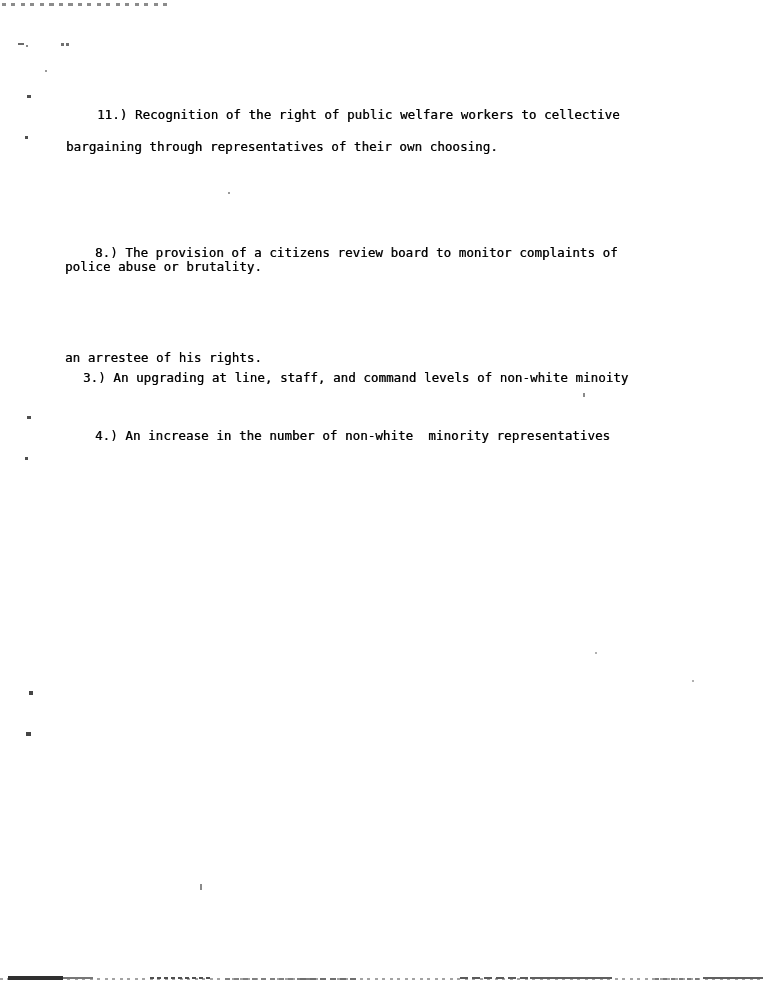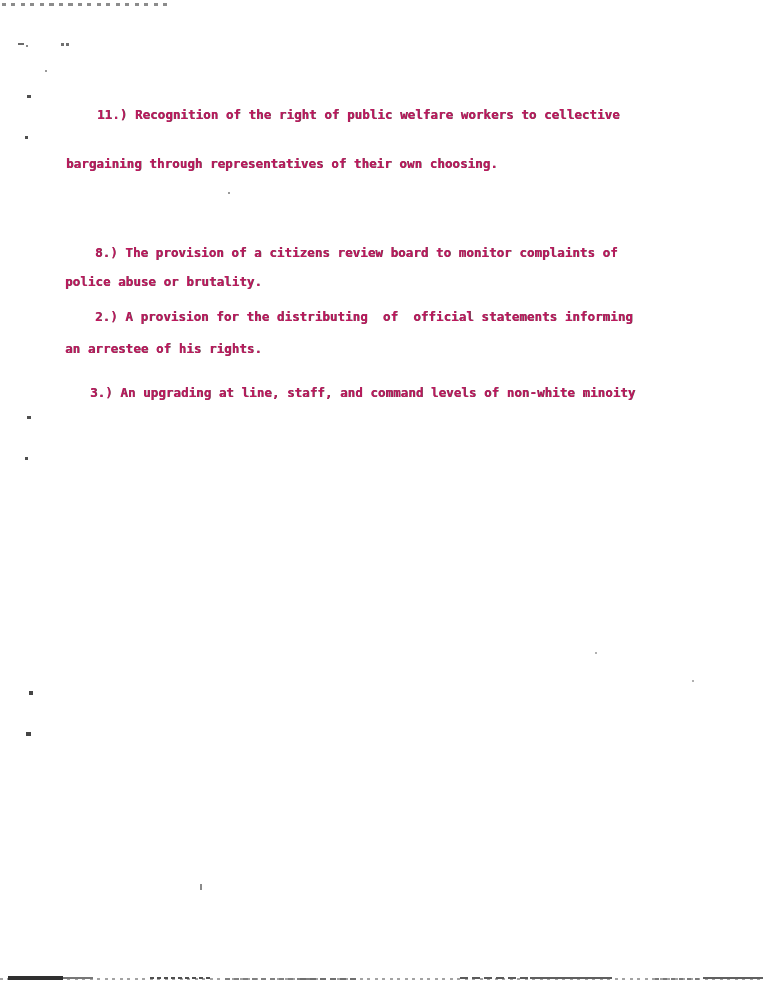--- a/index.html
+++ b/index.html
@@ -13,24 +13,23 @@
     height: 988px;
     background: #ffffff;
     overflow: hidden;
     font-family: "DejaVu Sans Mono", "Liberation Mono", monospace;
   }
   .line {
     position: absolute;
     white-space: pre;
     font-size: 12.5px;
     line-height: 15px;
-    color: #be185d;
+    color: #000000;
     text-shadow: 0.45px 0.3px 0 rgba(25,25,25,0.75);
     letter-spacing: 0.05px;
-    font-weight: bold;
   }
   .heading {
     text-shadow: 0.6px 0.3px 0 rgba(15,15,15,0.85);
   }
   
   .top-dots {
     position: absolute;
     left: 2px; top: 3px;
     width: 170px; height: 3px;
     background: repeating-linear-gradient(90deg, #8c8c8c 0 4px, transparent 4px 9.5px);
@@ -68,31 +67,31 @@
   <div class="speck" style="left:583px;top:393px;width:2px;height:4px;background:#8a8a8a;"></div>
   <div class="speck" style="left:27px;top:416px;width:4px;height:3px;background:#4f4f4f;"></div>
   <div class="speck" style="left:25px;top:457px;width:3px;height:3px;background:#4f4f4f;"></div>
   <div class="speck" style="left:595px;top:652px;width:2px;height:2px;background:#b0b0b0;"></div>
   <div class="speck" style="left:692px;top:680px;width:2px;height:2px;background:#b0b0b0;"></div>
   <div class="speck" style="left:29px;top:691px;width:4px;height:4px;background:#454545;"></div>
   <div class="speck" style="left:26px;top:732px;width:5px;height:4px;background:#454545;"></div>
   <div class="speck" style="left:200px;top:884px;width:2px;height:6px;background:#8a8a8a;"></div>
 
   <div class="line" style="left:97px;top:107px;">11.) Recognition of the right of public welfare workers to cellective</div>
-  <div class="line" style="left:66px;top:156px;text-align:center;">bargaining through representatives of their own choosing.</div>
+  <div class="line" style="left:66px;top:139px;text-align:center;">bargaining through representatives of their own choosing.</div>
 
 
   <div class="line" style="left:95px;top:245px;">8.) The provision of a citizens review board to monitor complaints of</div>
-  <div class="line" style="left:65px;top:274px;">police abuse or brutality.</div>
+  <div class="line" style="left:65px;top:259px;">police abuse or brutality.</div>
 
-  <div class="line" style="left:95px;top:309px;">2.) A provision for the distributing  of  official statements informing</div>
-  <div class="line" style="left:65px;top:341px;">an arrestee of his rights.</div>
+  <div class="line" style="left:65px;top:350px;">an arrestee of his rights.</div>
 
-  <div class="line" style="left:90px;top:370px;margin-top:15px;">3.) An upgrading at line, staff, and command levels of non-white minoity</div>
+  <div class="line" style="left:83px;top:370px;">3.) An upgrading at line, staff, and command levels of non-white minoity</div>
 
+  <div class="line" style="left:95px;top:428px;">4.) An increase in the number of non-white  minority representatives</div>
 
 
   <div class="bottom-edge-base"></div>
   <div class="edge-seg" style="left:8px;top:976px;width:55px;height:4px;background:#2f2f2f;"></div>
   <div class="edge-seg" style="left:63px;top:977px;width:30px;background:#777;"></div>
   <div class="edge-seg" style="left:150px;top:977px;width:62px;background:repeating-linear-gradient(90deg,#4f4f4f 0 4px,transparent 4px 7px);"></div>
   <div class="edge-seg" style="left:225px;top:978px;width:85px;background:repeating-linear-gradient(90deg,#808080 0 5px,transparent 5px 9px);"></div>
   <div class="edge-seg" style="left:300px;top:978px;width:60px;background:repeating-linear-gradient(90deg,#6f6f6f 0 6px,transparent 6px 10px);"></div>
   <div class="edge-seg" style="left:460px;top:977px;width:155px;background:repeating-linear-gradient(90deg,#5a5a5a 0 8px,transparent 8px 12px);"></div>
   <div class="edge-seg" style="left:530px;top:977px;width:80px;background:#5f5f5f;"></div>

